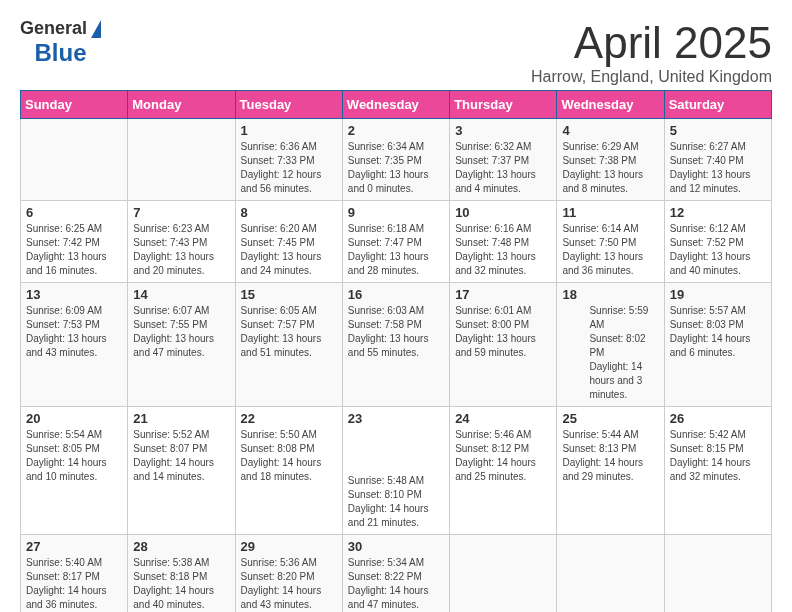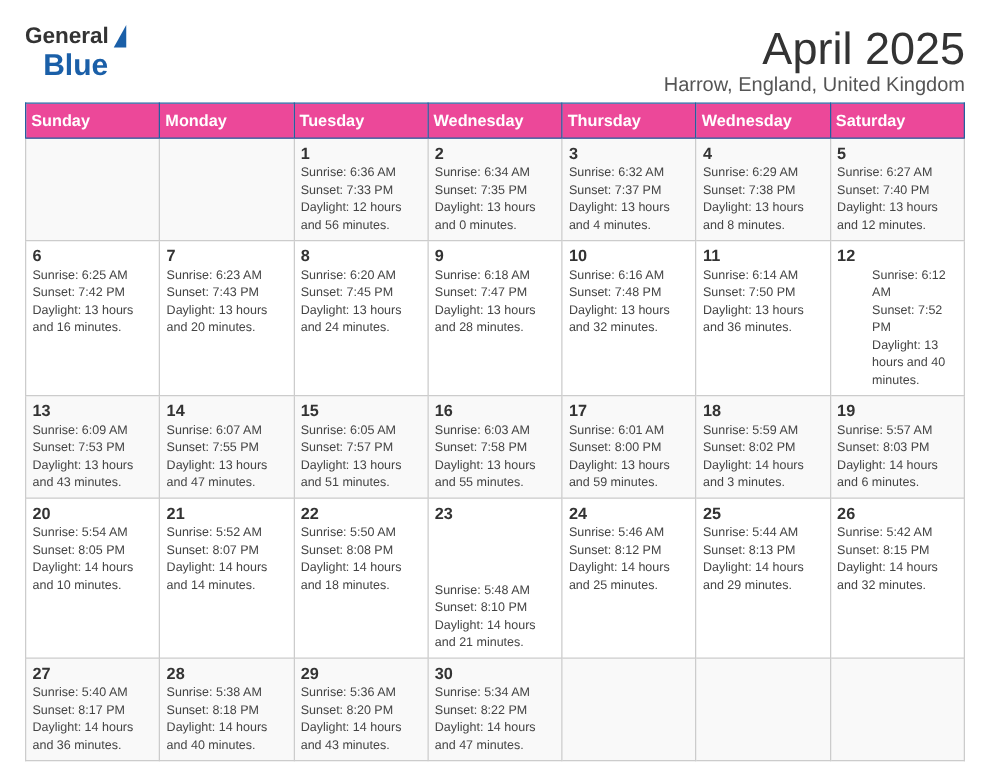--- a/index.html
+++ b/index.html
@@ -41,21 +41,21 @@
       height: 0;
       border-left: 10px solid transparent;
       border-bottom: 18px solid #1a5fa8;
       display: inline-block;
       margin-left: 2px;
     }
     .title-block {
       text-align: right;
     }
     .month-title {
-      font-size: 36px;
+      font-size: 44px;
       color: #333;
       font-weight: normal;
     }
     .location-title {
       font-size: 16px;
       color: #555;
     }
     .calendar-wrapper {
       padding: 0 10px;
     }
@@ -200,21 +200,21 @@
 Daylight: 13 hours and 32 minutes.</div>
           </td>
           <td>
             <div class="day-number">11</div>
             <div class="day-info" style="white-space: pre-line;">Sunrise: 6:14 AM
 Sunset: 7:50 PM
 Daylight: 13 hours and 36 minutes.</div>
           </td>
           <td>
             <div class="day-number">12</div>
-            <div class="day-info" style="white-space: pre-line; margin-left: 28px;">Sunrise: 6:12 AM
+            <div class="day-info" style="white-space: pre-line;">Sunrise: 6:12 AM
 Sunset: 7:52 PM
 Daylight: 13 hours and 40 minutes.</div>
           </td>
         </tr>
         <tr>
           <td>
             <div class="day-number">13</div>
             <div class="day-info" style="white-space: pre-line;">Sunrise: 6:09 AM
 Sunset: 7:53 PM
 Daylight: 13 hours and 43 minutes.</div>
@@ -238,21 +238,21 @@
 Daylight: 13 hours and 55 minutes.</div>
           </td>
           <td>
             <div class="day-number">17</div>
             <div class="day-info" style="white-space: pre-line;">Sunrise: 6:01 AM
 Sunset: 8:00 PM
 Daylight: 13 hours and 59 minutes.</div>
           </td>
           <td>
             <div class="day-number">18</div>
-            <div class="day-info" style="white-space: pre-line;">Sunrise: 5:59 AM
+            <div class="day-info" style="white-space: pre-line; margin-left: 27px;">Sunrise: 5:59 AM
 Sunset: 8:02 PM
 Daylight: 14 hours and 3 minutes.</div>
           </td>
           <td>
             <div class="day-number">19</div>
             <div class="day-info" style="white-space: pre-line;">Sunrise: 5:57 AM
 Sunset: 8:03 PM
 Daylight: 14 hours and 6 minutes.</div>
           </td>
         </tr>

